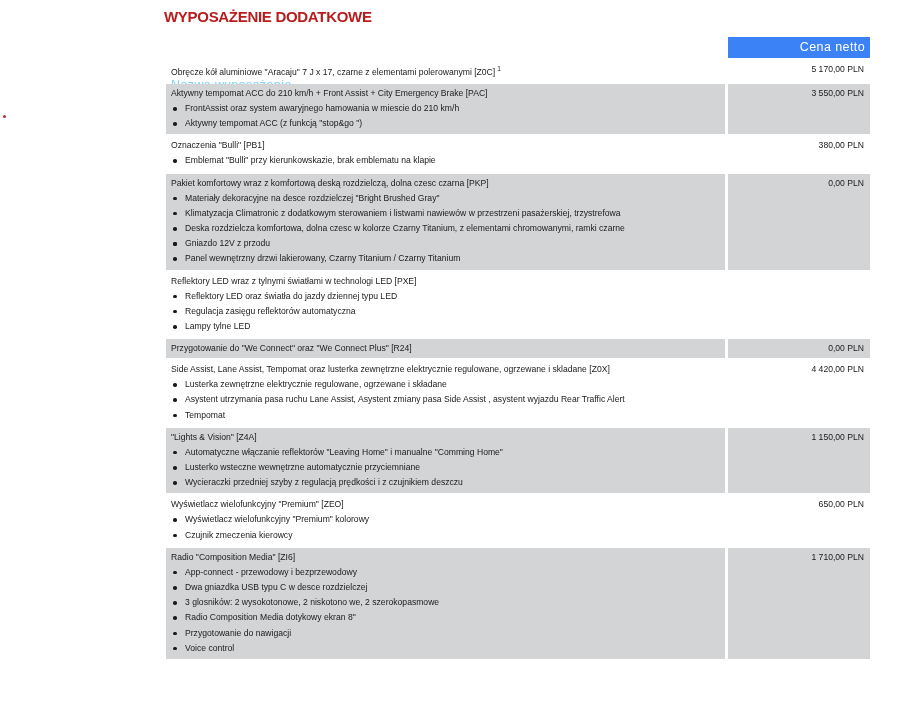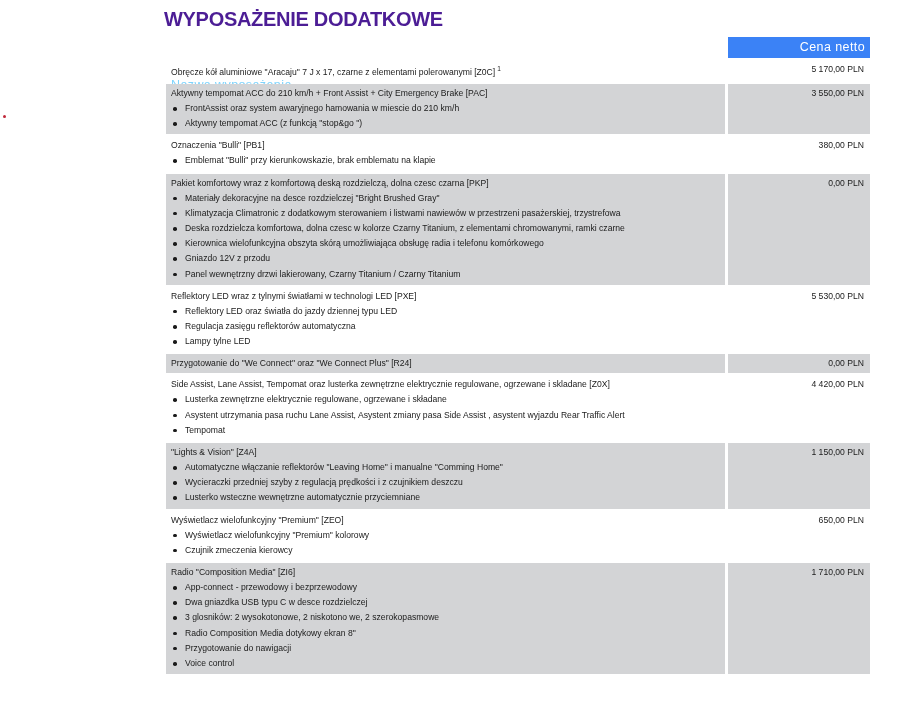--- a/index.html
+++ b/index.html
@@ -1,18 +1,18 @@
 <!DOCTYPE html>
 <html><head>
 <meta charset="utf-8">
 <style>
   html, body { margin: 0; padding: 0; background: #ffffff; }
   body { width: 902px; height: 708px; position: relative; overflow: hidden; font-family: "Liberation Sans", sans-serif; color: #1a1a1a; }
   .red-dot { position: absolute; left: 3px; top: 115px; width: 3px; height: 3px; border-radius: 50%; background: #c0283a; }
-  .title { position: absolute; left: 164px; top: 8px; font-size: 20px; font-weight: bold; color: #4c1d95; letter-spacing: -0.3px; }
+  .title { position: absolute; left: 164px; top: 8px; font-size: 15px; font-weight: bold; color: #b91c1c; letter-spacing: -0.3px; }
   .table { position: absolute; left: 166px; top: 37px; width: 704px; }
   .hdr { display: flex; height: 21px; }
   .hdr .c1 { width: 559px; background: #0d3a2c; color: #7dd3fc; font-size: 12.5px; line-height: 21px; padding-left: 5px; letter-spacing: 0.4px; box-sizing: border-box; margin-top: 38px; }
   .hdr .c2 { width: 142px; margin-left: 3px; background: #3b82f6; color: #ffffff; font-size: 12.5px; line-height: 21px; text-align: right; padding-right: 5px; letter-spacing: 0.4px; box-sizing: border-box; }
   .row { display: flex; }
   .row .c1 { width: 559px; box-sizing: border-box; padding: 2px 5px 3px 5px; }
   .row .c2 { width: 142px; margin-left: 3px; box-sizing: border-box; padding: 2px 6px 0 0; text-align: right; font-size: 8.6px; line-height: 14px; }
   .row.gray .c1, .row.gray .c2 { background: #d3d4d6; }
   .row { border-top: 2px solid #ffffff; }
   .name { font-size: 8.6px; line-height: 14px; white-space: nowrap; }
@@ -58,37 +58,36 @@
         </div>
         <div class="c2">380,00 PLN</div>
       </div>
       <div class="row gray">
         <div class="c1">
           <div class="name"><span>Pakiet komfortowy wraz z komfortową deską rozdzielczą, dolna czesc czarna [PKP]</span></div>
           <ul>
             <li><span class="bullet"></span><span>Materiały dekoracyjne na desce rozdzielczej "Bright Brushed Gray"</span></li>
             <li><span class="bullet"></span><span>Klimatyzacja Climatronic z dodatkowym sterowaniem i listwami nawiewów w przestrzeni pasażerskiej, trzystrefowa</span></li>
             <li><span class="bullet"></span><span>Deska rozdzielcza komfortowa, dolna czesc w kolorze Czarny Titanium, z elementami chromowanymi, ramki czarne</span></li>
-            <li><span class="bullet"></span><span>Kierownica wielofunkcyjna obszyta skórą umożliwiająca obsługę radia i telefonu komórkowego</span></li>
+            <li><span class="bullet"></span></li>
             <li><span class="bullet"></span><span>Gniazdo 12V z przodu</span></li>
             <li><span class="bullet"></span><span>Panel wewnętrzny drzwi lakierowany, Czarny Titanium / Czarny Titanium</span></li>
           </ul>
         </div>
         <div class="c2">0,00 PLN</div>
       </div>
       <div class="row">
         <div class="c1">
           <div class="name"><span>Reflektory LED wraz z tylnymi światłami w technologi LED [PXE]</span></div>
           <ul>
             <li><span class="bullet"></span><span>Reflektory LED oraz światła do jazdy dziennej typu LED</span></li>
             <li><span class="bullet"></span><span>Regulacja zasięgu reflektorów automatyczna</span></li>
             <li><span class="bullet"></span><span>Lampy tylne LED</span></li>
           </ul>
         </div>
-        <div class="c2">5 530,00 PLN</div>
       </div>
       <div class="row gray">
         <div class="c1">
           <div class="name"><span>Przygotowanie do "We Connect" oraz "We Connect Plus" [R24]</span></div>
         </div>
         <div class="c2">0,00 PLN</div>
       </div>
       <div class="row">
         <div class="c1">
           <div class="name"><span>Side Assist, Lane Assist, Tempomat oraz lusterka zewnętrzne elektrycznie regulowane, ogrzewane i skladane [Z0X]</span></div>
@@ -98,22 +97,22 @@
             <li><span class="bullet"></span><span>Tempomat</span></li>
           </ul>
         </div>
         <div class="c2">4 420,00 PLN</div>
       </div>
       <div class="row gray">
         <div class="c1">
           <div class="name"><span>"Lights &amp; Vision" [Z4A]</span></div>
           <ul>
             <li><span class="bullet"></span><span>Automatyczne włączanie reflektorów "Leaving Home" i manualne "Comming Home"</span></li>
+            <li><span class="bullet"></span><span>Lusterko wsteczne wewnętrzne automatycznie przyciemniane</span></li>
             <li><span class="bullet"></span><span>Wycieraczki przedniej szyby z regulacją prędkości i z czujnikiem deszczu</span></li>
-            <li><span class="bullet"></span><span>Lusterko wsteczne wewnętrzne automatycznie przyciemniane</span></li>
           </ul>
         </div>
         <div class="c2">1 150,00 PLN</div>
       </div>
       <div class="row">
         <div class="c1">
           <div class="name"><span>Wyświetlacz wielofunkcyjny "Premium" [ZEO]</span></div>
           <ul>
             <li><span class="bullet"></span><span>Wyświetlacz wielofunkcyjny "Premium" kolorowy</span></li>
             <li><span class="bullet"></span><span>Czujnik zmeczenia kierowcy</span></li>

